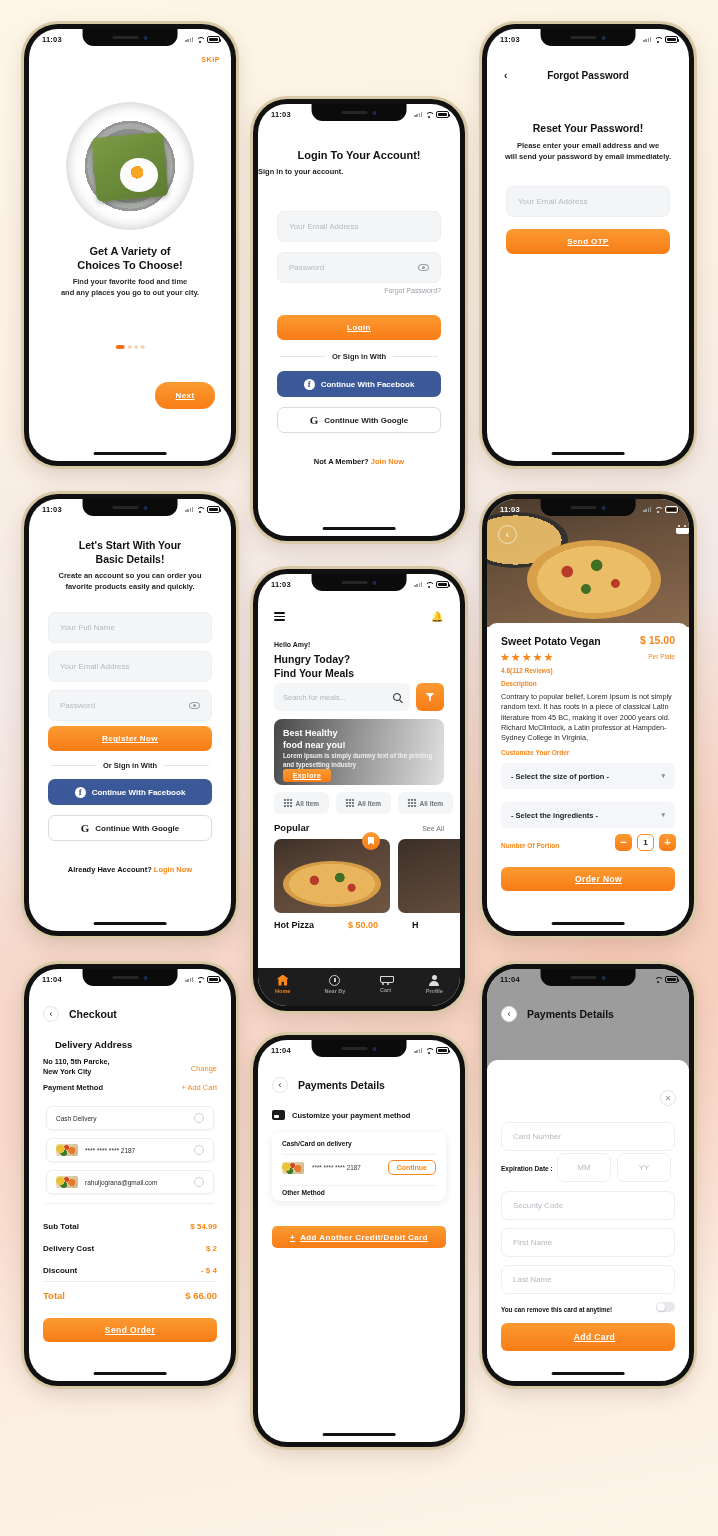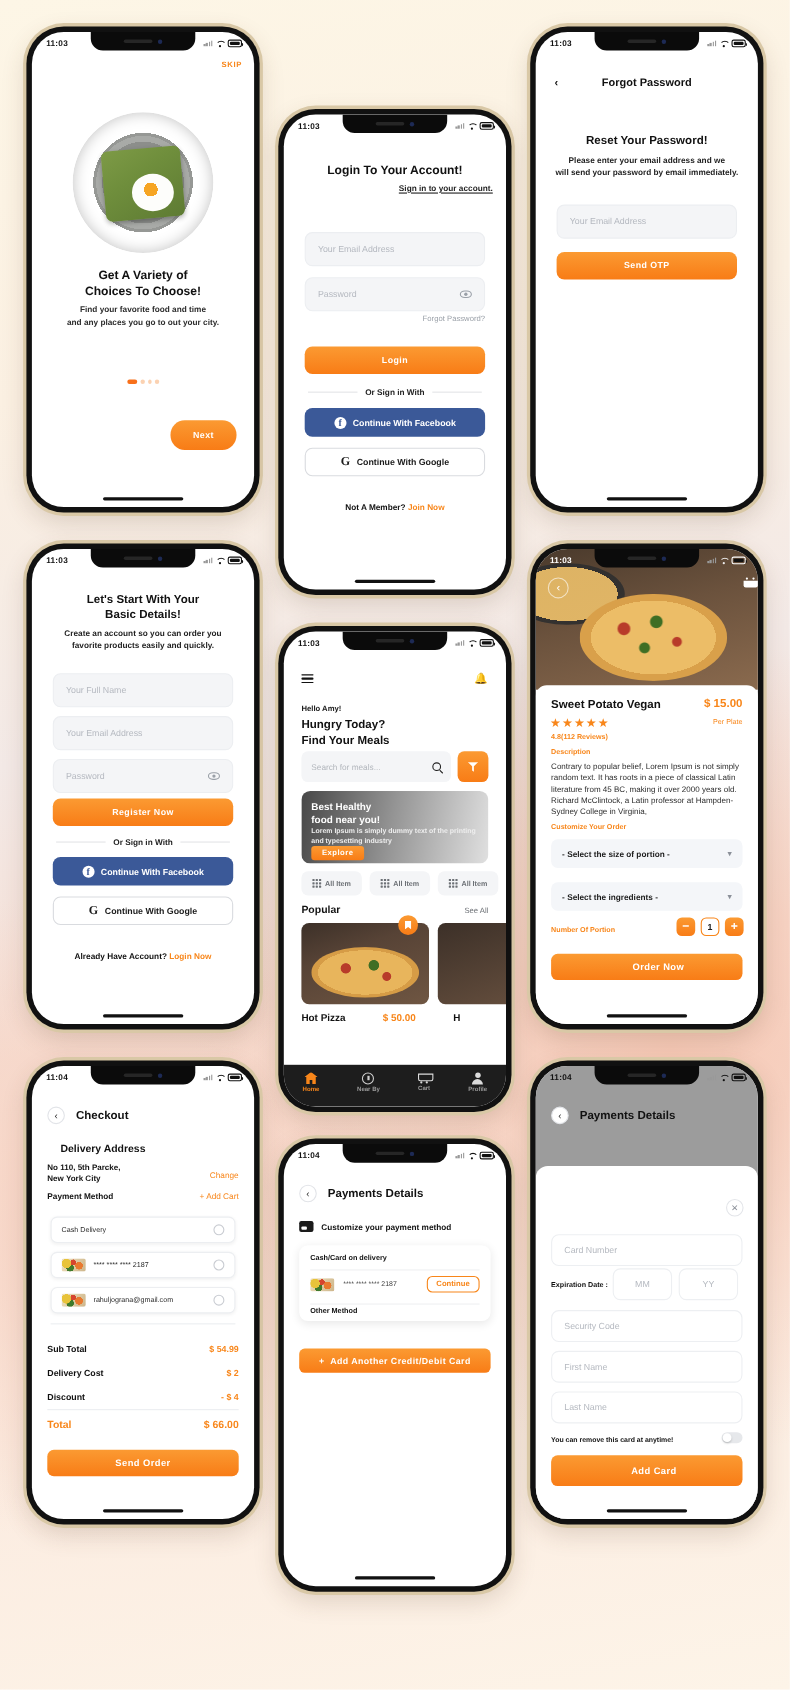--- a/index.html
+++ b/index.html
@@ -67,21 +67,21 @@
     width: 36%; height: 3px; background: #111; border-radius: 3px; z-index: 30;
   }
   .body { position: absolute; top: 19px; left: 0; right: 0; bottom: 0; overflow: hidden; }
 
   
   .orange { color: #f8861a; }
   .btn-orange {
     background: linear-gradient(180deg,#fb9a32,#f87c16);
     color:#fff; border-radius: 7px; text-align:center;
     font-weight: bold; letter-spacing:.4px;
-    display:flex; align-items:center; justify-content:center;
+    display:flex; align-items:center; justify-content:center;text-decoration:underline;
   }
   .field {
     background: #f4f5f7; border: 1px solid #eceef1; border-radius: 7px;
     display: flex; align-items: center; padding: 0 11px;
     color: #b5b9c0; font-size: 8px;
   }
   .divider-text {
     display:flex; align-items:center; gap:7px;
     font-size: 7.5px; font-weight: bold; color:#222;
   }
@@ -146,21 +146,21 @@
   #p1 h1 { position:absolute; left:0;right:0; top:196px; text-align:center; font-size:11px; line-height:14px; font-weight:bold; color:#111; }
   #p1 .sub { position:absolute; left:0;right:0; top:228px; text-align:center; font-size:7.5px; line-height:11px; color:#2c2c2c; font-weight:600;}
   #p1 .dots { position:absolute; left:50%; transform:translateX(-50%); top:297px; display:flex; gap:3px; align-items:center; }
   #p1 .dots span { width:3.5px;height:3.5px;border-radius:2px;background:#fbd2b2; }
   #p1 .dots span.on { width:9px;background:#f8701a; }
   #p1 .next { position:absolute; right:16px; top:334px; width:60px;height:27px; font-size:8px; border-radius:13px;}
 
   
   #p2 { left: 253px; top: 99px; width: 212px; height: 442px; }
   #p2 .h { position:absolute;left:0;right:0;top:26px;text-align:center;font-size:11px;font-weight:bold;color:#111; }
-  #p2 .s { position:absolute;left:0;right:12px;top:44px;text-align:right;font-size:7.5px;font-weight:bold;color:#1e1e1e;text-decoration:underline; }
+  #p2 .s { position:absolute;left:0;right:0;top:44px;text-align:left;font-size:7.5px;font-weight:bold;color:#1e1e1e; }
   #p2 .f1 { position:absolute;left:19px;right:19px;top:88px;height:31px; }
   #p2 .f2 { position:absolute;left:19px;right:19px;top:129px;height:31px; justify-content:space-between;}
   #p2 .fp { position:absolute;right:19px;top:164px;font-size:7px;color:#9aa0a8; }
   #p2 .login { position:absolute;left:19px;right:19px;top:192px;height:25px;font-size:8px; }
   #p2 .orw { position:absolute;left:22px;right:22px;top:229px; }
   #p2 .fbb { position:absolute;left:19px;right:19px;top:248px;height:26px; }
   #p2 .ggb { position:absolute;left:19px;right:19px;top:284px;height:26px; }
   #p2 .nm { position:absolute;left:0;right:0;top:334px;text-align:center;font-size:7.5px;font-weight:bold;color:#111; }
 
   

